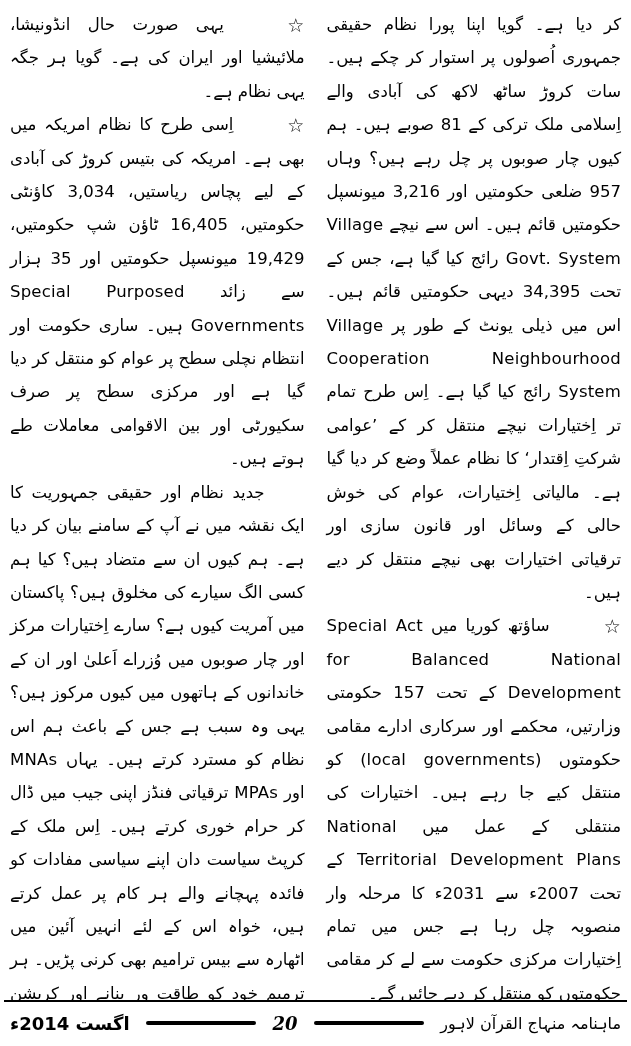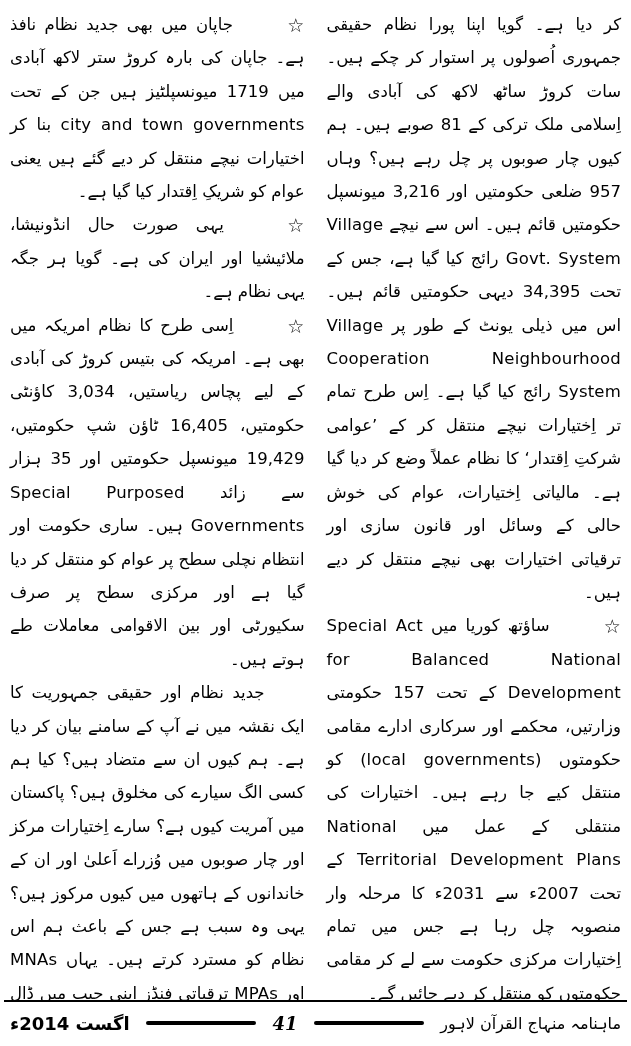--- a/index.html
+++ b/index.html
@@ -87,38 +87,34 @@
       <p class="para">
         <span class="star">☆</span>
         <span>ساؤتھ کوریا میں Special Act for Balanced National Development کے تحت 157 حکومتی وزارتیں، محکمے اور سرکاری ادارے مقامی حکومتوں ‎(local governments)‎ کو منتقل کیے جا رہے ہیں۔ اختیارات کی منتقلی کے عمل میں National Territorial Development Plans کے تحت 2007ء سے 2031ء کا مرحلہ وار منصوبہ چل رہا ہے جس میں تمام اِختیارات مرکزی حکومت سے لے کر مقامی حکومتوں کو منتقل کر دیے جائیں گے۔</span>
       </p>
 
     </div>
 
     <div class="column">
       <p class="para">
         <span class="star">☆</span>
-        <span>جاپان میں بھی جدید نظام نافذ ہے۔ جاپان کی بارہ کروڑ ستر لاکھ آبادی میں 1719 میونسپلٹیز ہیں جن کے تحت city and town governments بنا کر اختیارات نیچے منتقل کر دیے گئے ہیں یعنی عوام کو شریکِ اِقتدار کیا گیا ہے۔</span>
-      </p>
-      <p class="para">
-        <span class="star">☆</span>
         <span>یہی صورت حال انڈونیشا، ملائیشیا اور ایران کی ہے۔ گویا ہر جگہ یہی نظام ہے۔</span>
       </p>
       <p class="para">
         <span class="star">☆</span>
         <span>اِسی طرح کا نظام امریکہ میں بھی ہے۔ امریکہ کی بتیس کروڑ کی آبادی کے لیے پچاس ریاستیں، 3,034 کاؤنٹی حکومتیں، 16,405 ٹاؤن شپ حکومتیں، 19,429 میونسپل حکومتیں اور 35 ہزار سے زائد Special Purposed Governments ہیں۔ ساری حکومت اور انتظام نچلی سطح پر عوام کو منتقل کر دیا گیا ہے اور مرکزی سطح پر صرف سکیورٹی اور بین الاقوامی معاملات طے ہوتے ہیں۔</span>
       </p>
       <p class="para indent">
         <span>جدید نظام اور حقیقی جمہوریت کا ایک نقشہ میں نے آپ کے سامنے بیان کر دیا ہے۔ ہم کیوں ان سے متضاد ہیں؟ کیا ہم کسی الگ سیارے کی مخلوق ہیں؟ پاکستان میں آمریت کیوں ہے؟ سارے اِختیارات مرکز اور چار صوبوں میں وُزراے اَعلیٰ اور ان کے خاندانوں کے ہاتھوں میں کیوں مرکوز ہیں؟ یہی وہ سبب ہے جس کے باعث ہم اس نظام کو مسترد کرتے ہیں۔ یہاں MNAs اور MPAs ترقیاتی فنڈز اپنی جیب میں ڈال کر حرام خوری کرتے ہیں۔ اِس ملک کے کرپٹ سیاست دان اپنے سیاسی مفادات کو فائدہ پہچانے والے ہر کام پر عمل کرتے ہیں، خواہ اس کے لئے انہیں آئین میں اٹھارہ سے بیس ترامیم بھی کرنی پڑیں۔ ہر ترمیم خود کو طاقت ور بنانے اور کرپشن کے لیے سیاسی مک مکا کے طور پر کی جاتی ہے۔ اور یہ بھی حقیقت ہے کہ عوام کی بھلائی میں آج تک کوئی ترمیم نہیں کی گئی۔</span>
       </p>
     </div>
 
   </div>
 
   <div class="footer">
     <span class="footer-magazine">ماہنامہ منہاج القرآن لاہور</span>
     <span class="footer-bar"></span>
-    <span class="footer-page">41</span>
+    <span class="footer-page">20</span>
     <span class="footer-bar"></span>
     <span class="footer-date">اگست 2014ء</span>
   </div>
 
 </div>
 
 </body></html>

